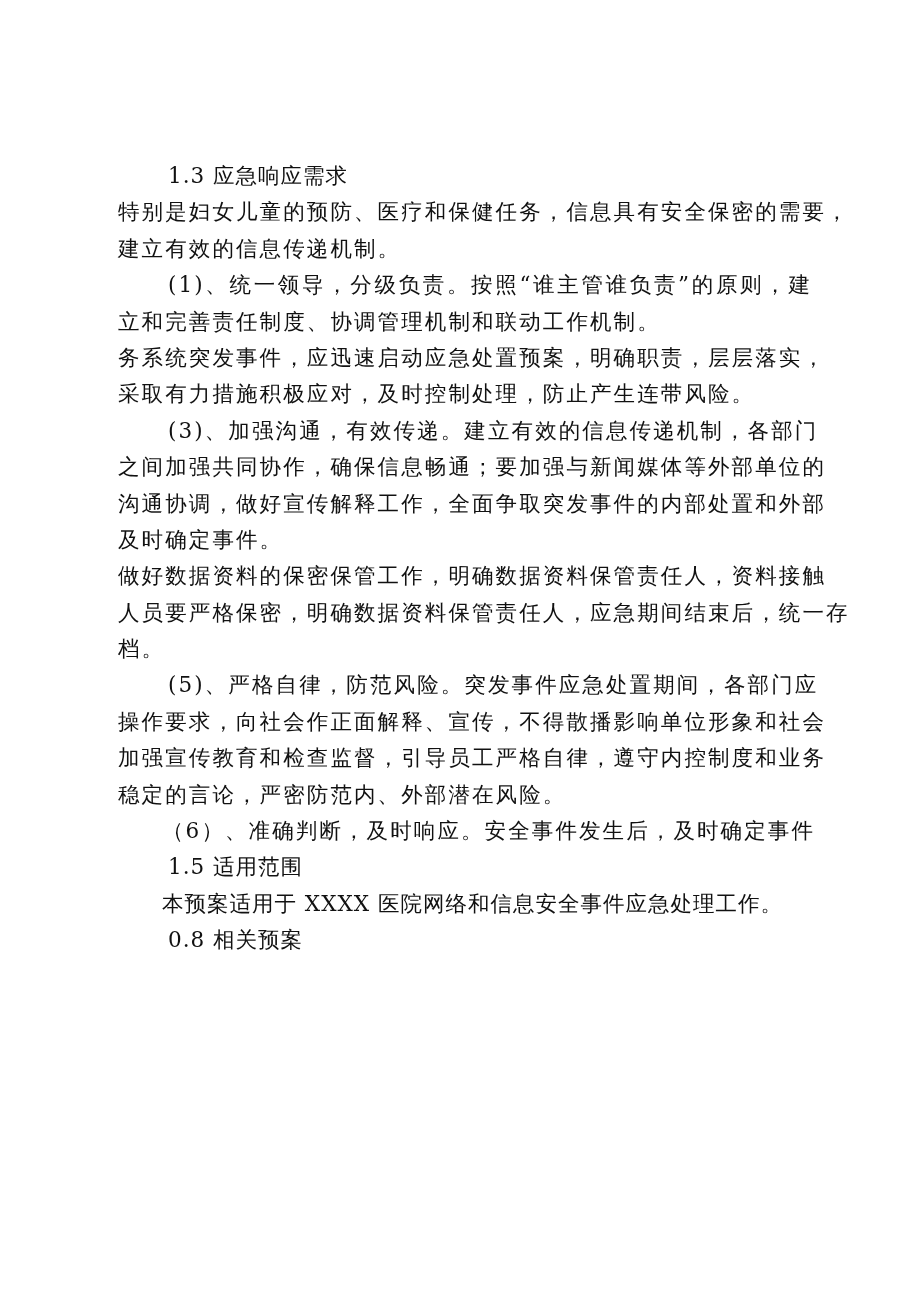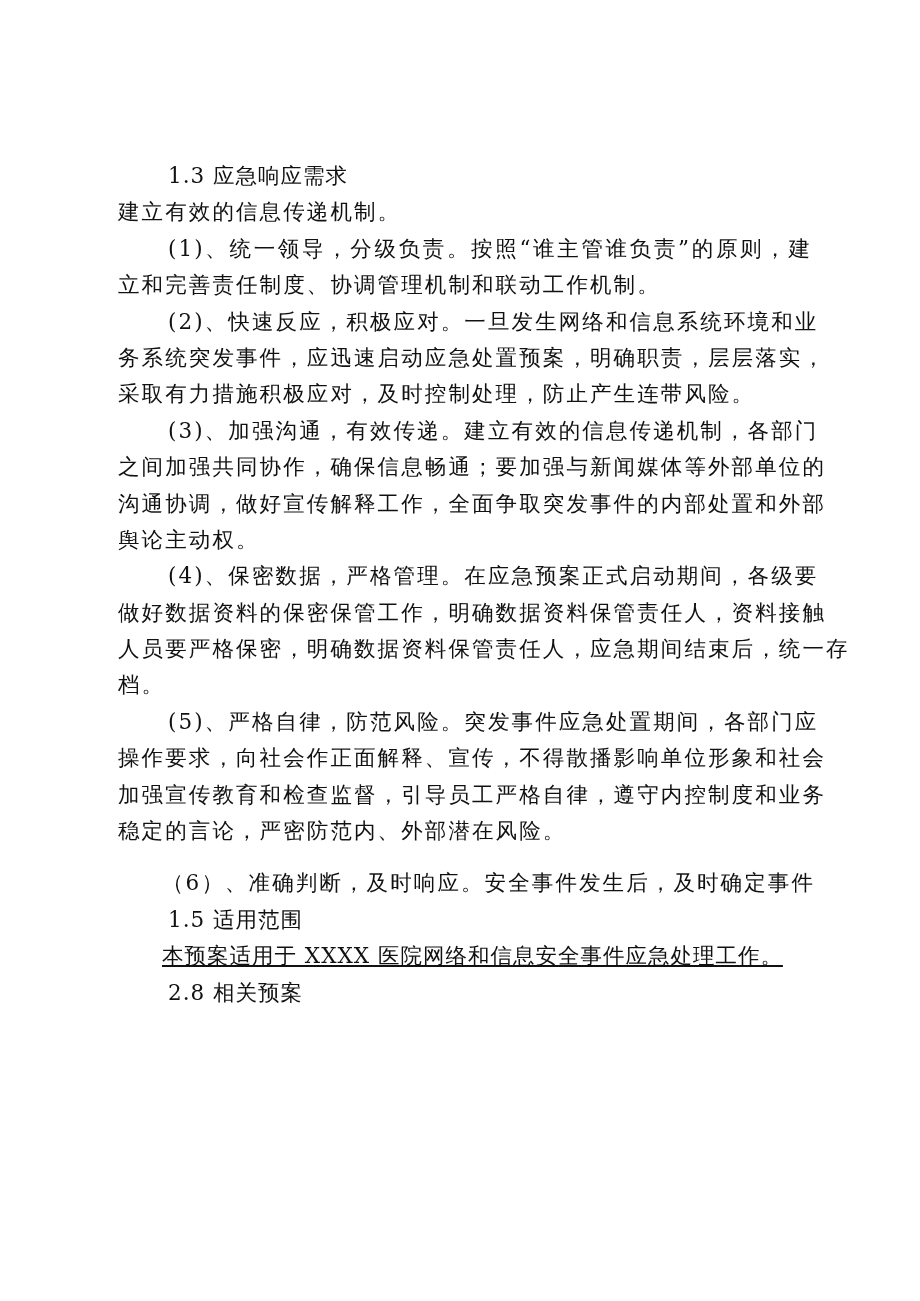--- a/index.html
+++ b/index.html
@@ -29,60 +29,59 @@
   }
   .line {
     height: 36.4px;
     line-height: 36.4px;
     font-size: 21.5px;
     white-space: nowrap;
     letter-spacing: 2.1px;
   }
   .heading { padding-left: 50px; letter-spacing: 1px; }
   .indent { padding-left: 50px; }
-  .indent-p6 { padding-left: 44px; margin-top: 16px; }
+  .indent-p6 { padding-left: 44px; }
   .justify {
     text-align: justify;
     text-align-last: justify;
   }
-  .scope { padding-left: 44px; letter-spacing: 1px; text-decoration: underline; }
+  .scope { padding-left: 44px; letter-spacing: 1px; }
 </style>
 </head>
 <body>
 
 <div class="page">
   <div class="content">
 
     <div class="line heading">1.3 应急响应需求</div>
+    <div class="line justify">特别是妇女儿童的预防、医疗和保健任务，信息具有安全保密的需要，</div>
     <div class="line">建立有效的信息传递机制。</div>
 
 
     <div class="line indent justify">(1)、统一领导，分级负责。按照“谁主管谁负责”的原则，建</div>
     <div class="line">立和完善责任制度、协调管理机制和联动工作机制。</div>
 
-    <div class="line indent justify">(2)、快速反应，积极应对。一旦发生网络和信息系统环境和业</div>
     <div class="line justify">务系统突发事件，应迅速启动应急处置预案，明确职责，层层落实，</div>
     <div class="line">采取有力措施积极应对，及时控制处理，防止产生连带风险。</div>
 
     <div class="line indent justify">(3)、加强沟通，有效传递。建立有效的信息传递机制，各部门</div>
     <div class="line justify">之间加强共同协作，确保信息畅通；要加强与新闻媒体等外部单位的</div>
     <div class="line justify">沟通协调，做好宣传解释工作，全面争取突发事件的内部处置和外部</div>
-    <div class="line">舆论主动权。</div>
+    <div class="line">及时确定事件。</div>
 
-    <div class="line indent justify">(4)、保密数据，严格管理。在应急预案正式启动期间，各级要</div>
     <div class="line justify">做好数据资料的保密保管工作，明确数据资料保管责任人，资料接触</div>
     <div class="line justify">人员要严格保密，明确数据资料保管责任人，应急期间结束后，统一存</div>
     <div class="line">档。</div>
 
     <div class="line indent justify">(5)、严格自律，防范风险。突发事件应急处置期间，各部门应</div>
     <div class="line justify">操作要求，向社会作正面解释、宣传，不得散播影响单位形象和社会</div>
     <div class="line justify">加强宣传教育和检查监督，引导员工严格自律，遵守内控制度和业务</div>
     <div class="line">稳定的言论，严密防范内、外部潜在风险。</div>
 
     <div class="line indent-p6 justify">（6）、准确判断，及时响应。安全事件发生后，及时确定事件</div>
 
     <div class="line heading">1.5 适用范围</div>
     <div class="line scope">本预案适用于 XXXX 医院网络和信息安全事件应急处理工作。</div>
 
-    <div class="line heading">2.8 相关预案</div>
+    <div class="line heading">0.8 相关预案</div>
 
   </div>
 </div>
 
 </body></html>

